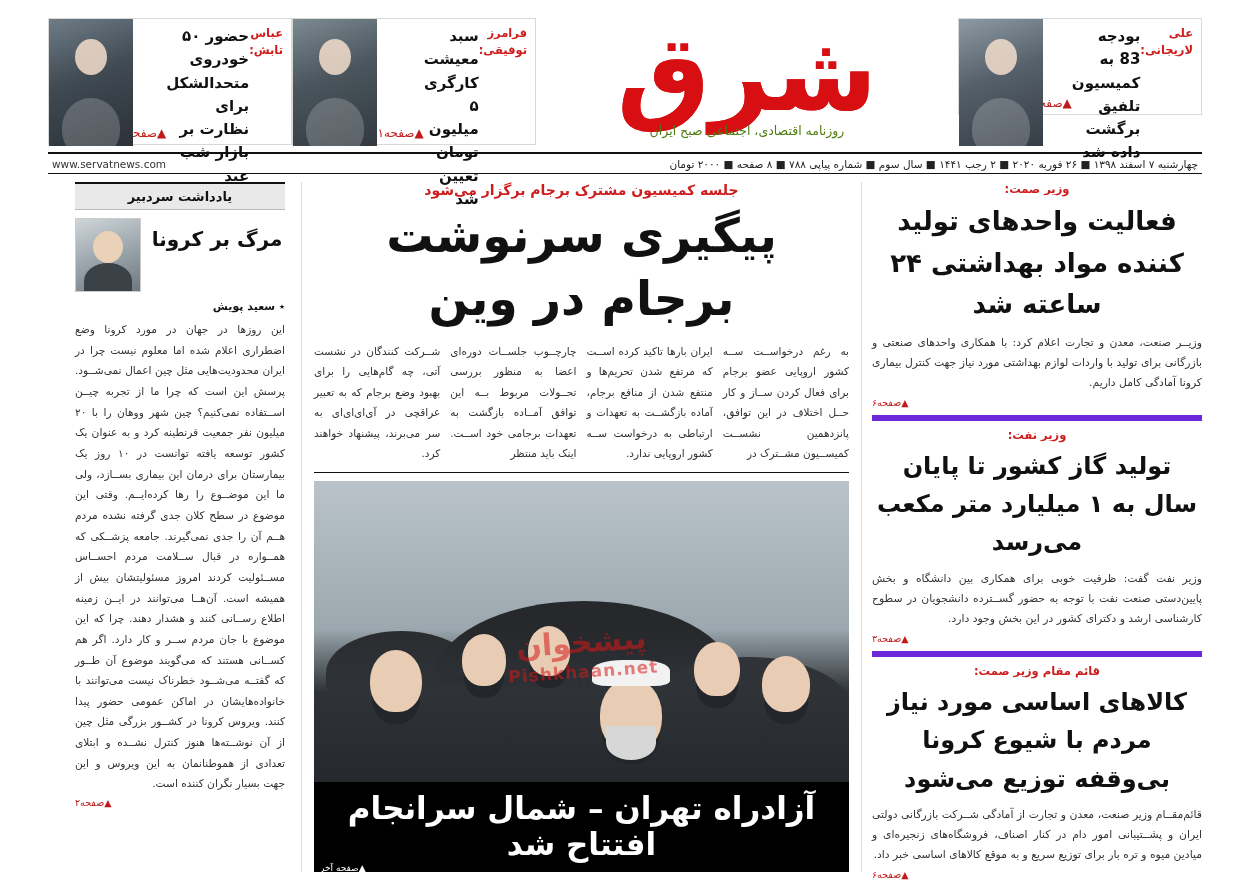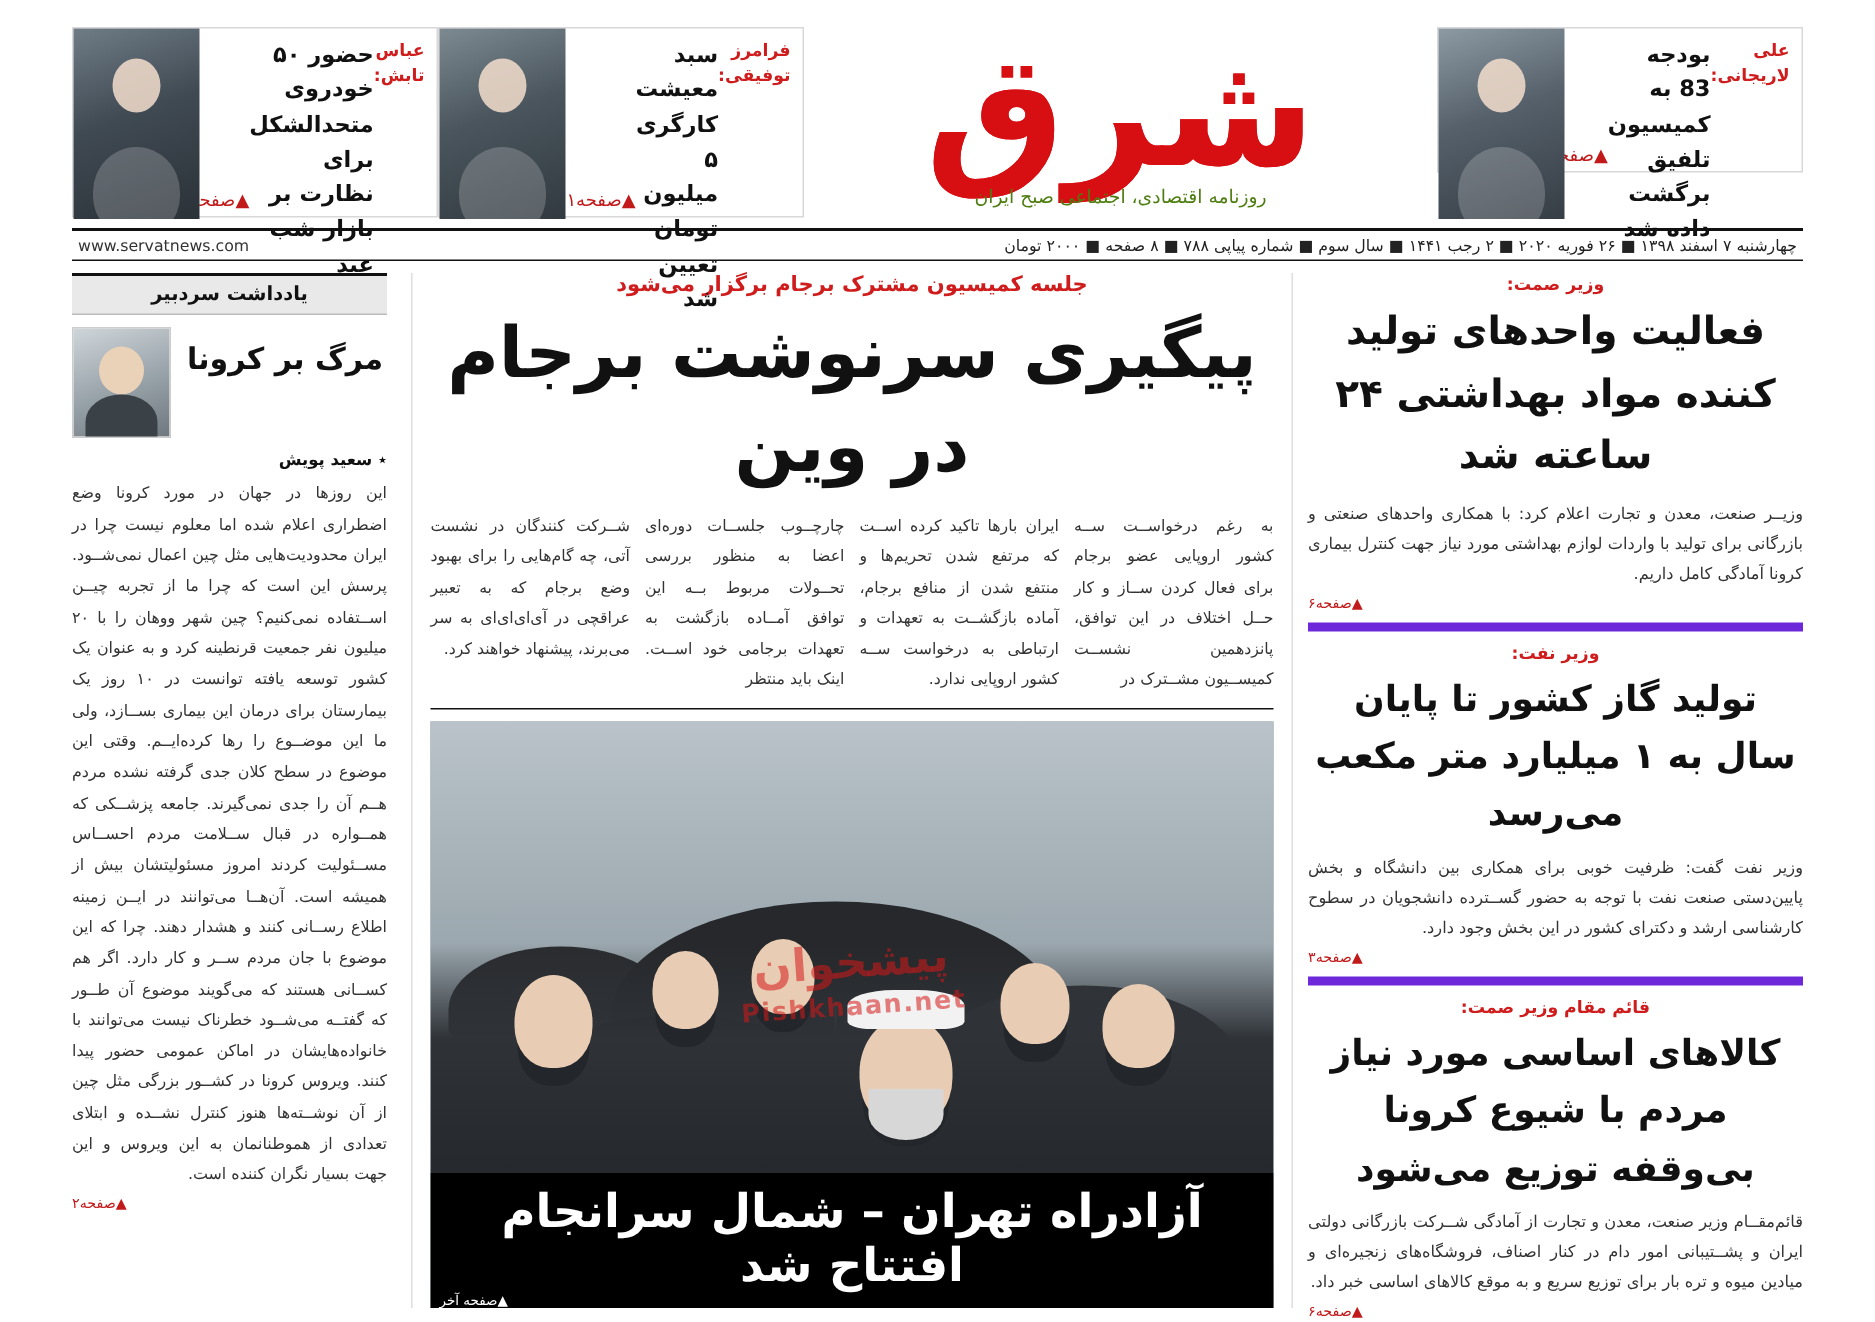--- a/index.html
+++ b/index.html
@@ -156,20 +156,21 @@
     padding: 0 12px;
     border-left: 1px solid #ddd;
     border-right: 1px solid #ddd;
   }
   .col-left {
     width: 216px;
     flex: none;
     display: flex;
     flex-direction: column;
     padding-right: 6px;
+    margin-left: 27px;
   }
 
   
   .story { padding-bottom: 7px; }
   .story + .story { border-top: 6px solid #6d28d9; padding-top: 7px; }
   .story-kicker {
     text-align: center;
     font-size: 11.5px;
     color: #cf1d1d;
     font-weight: bold;

